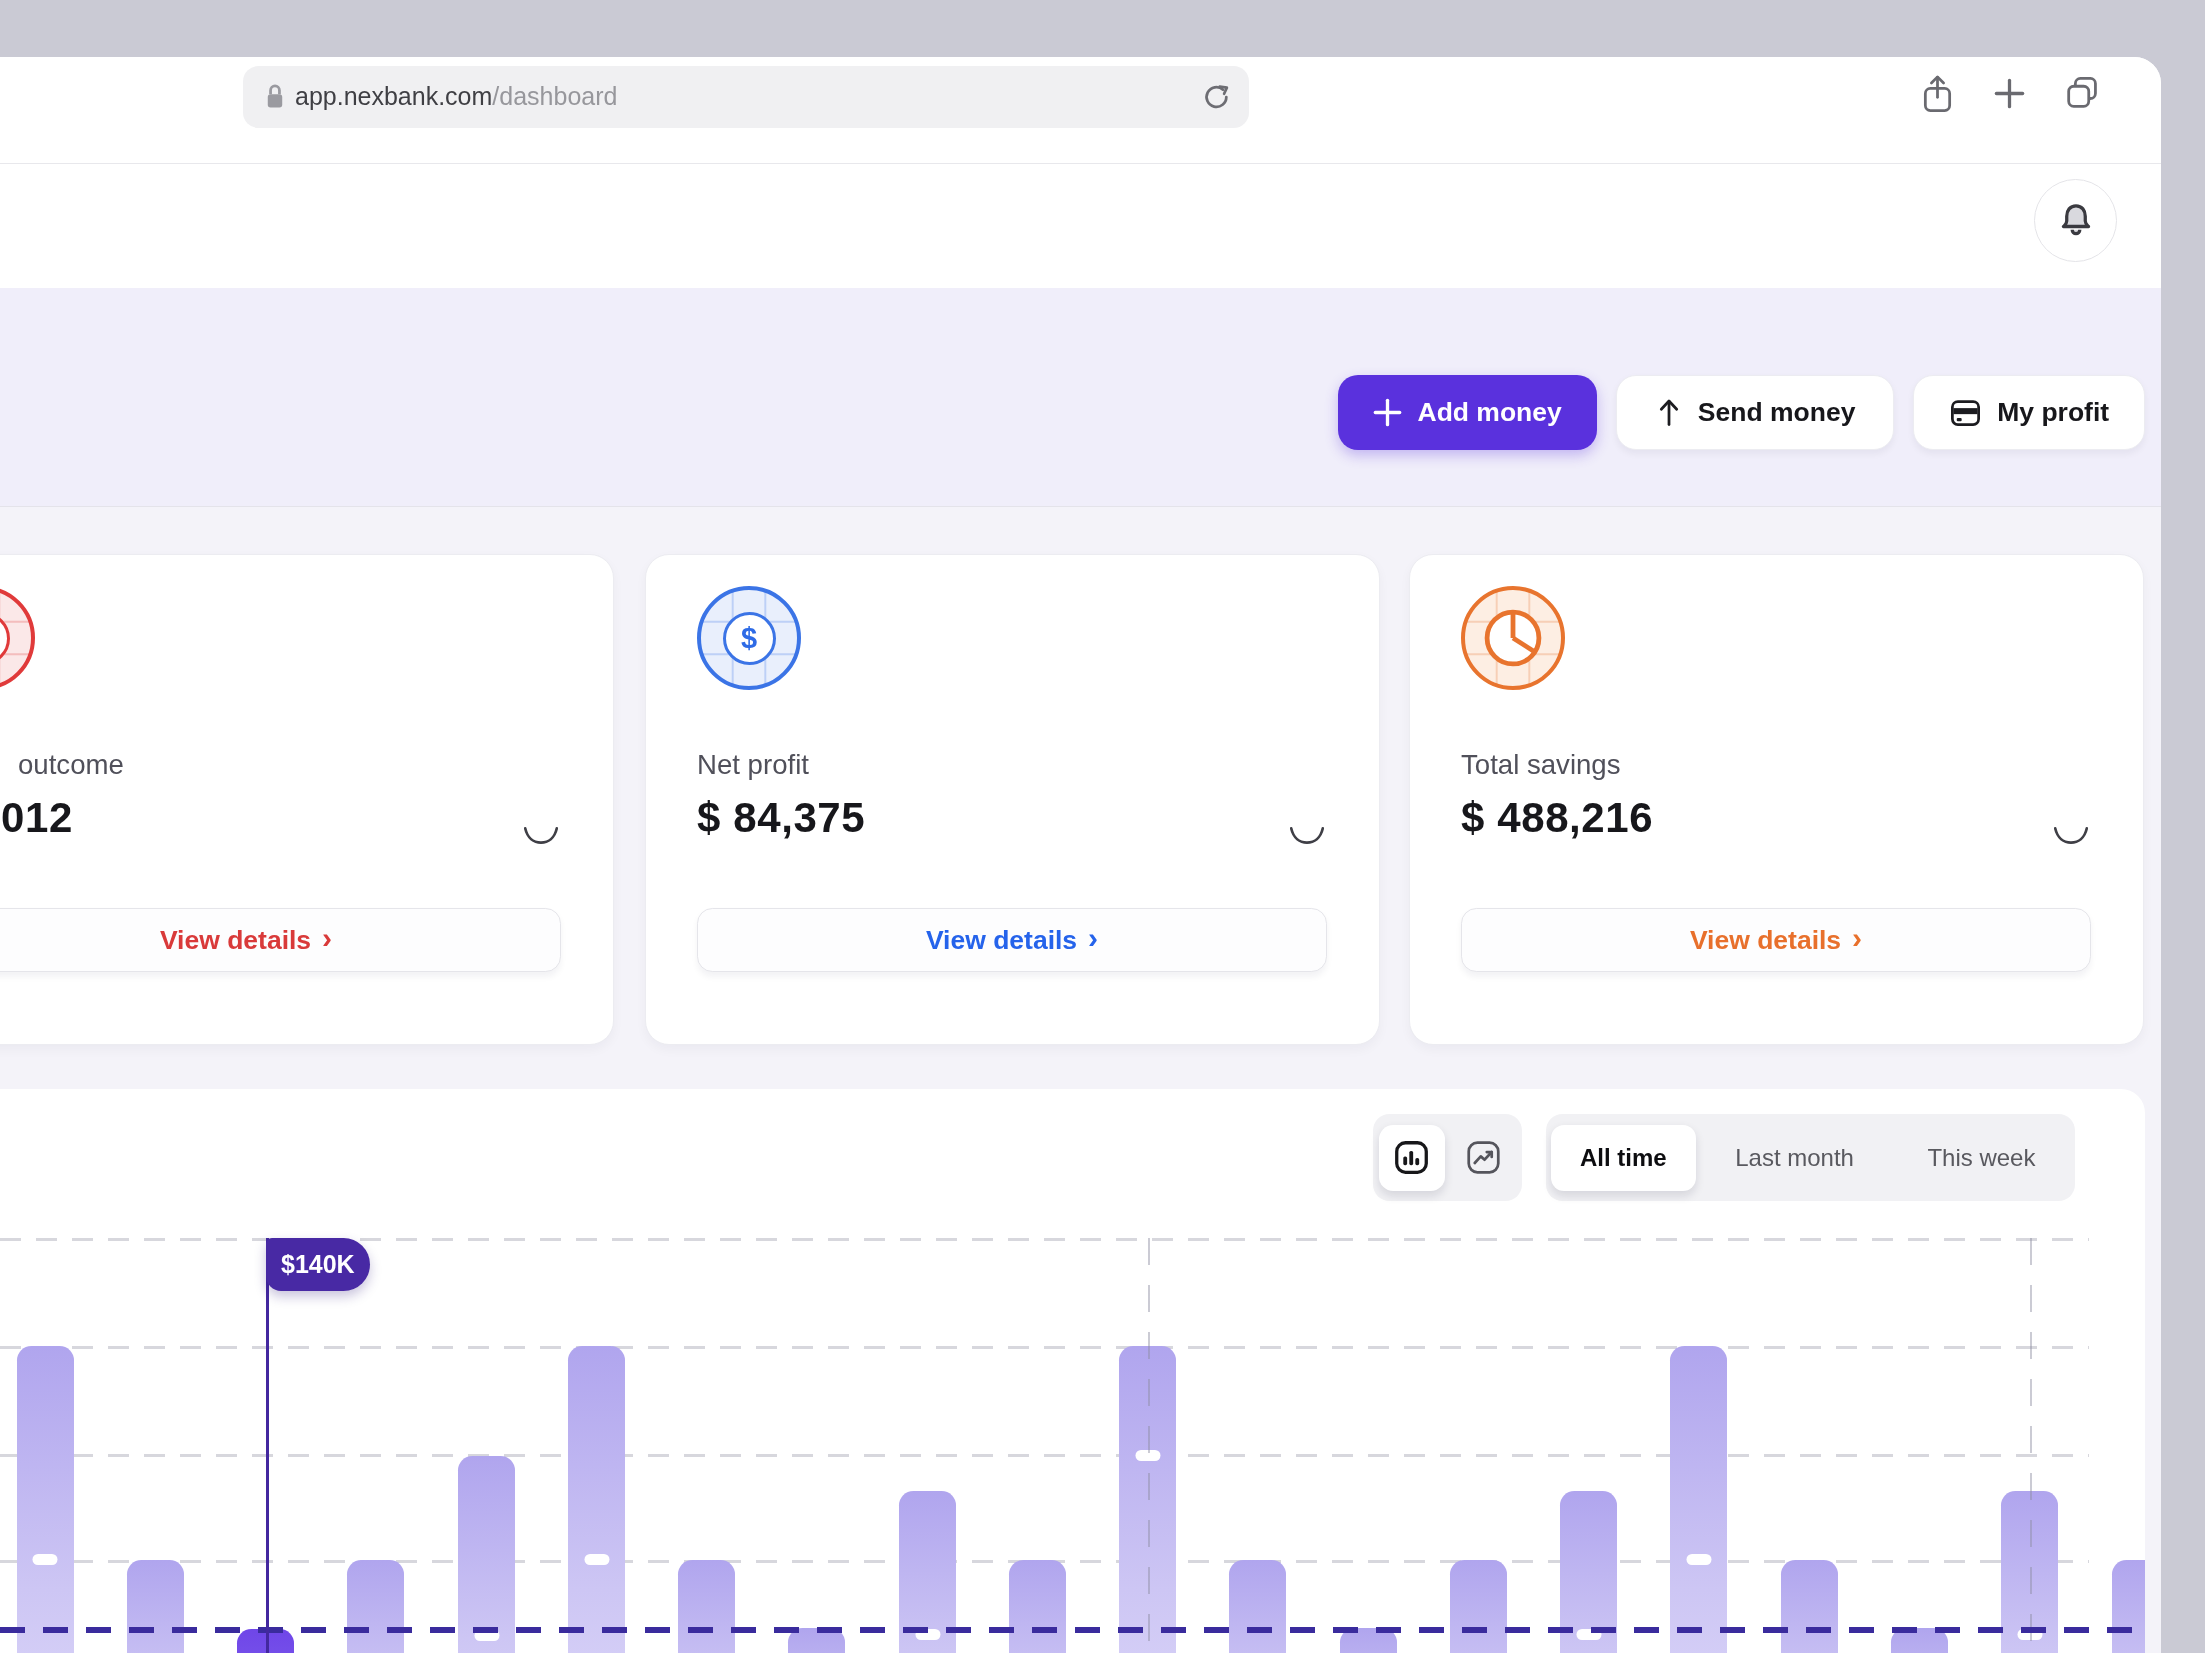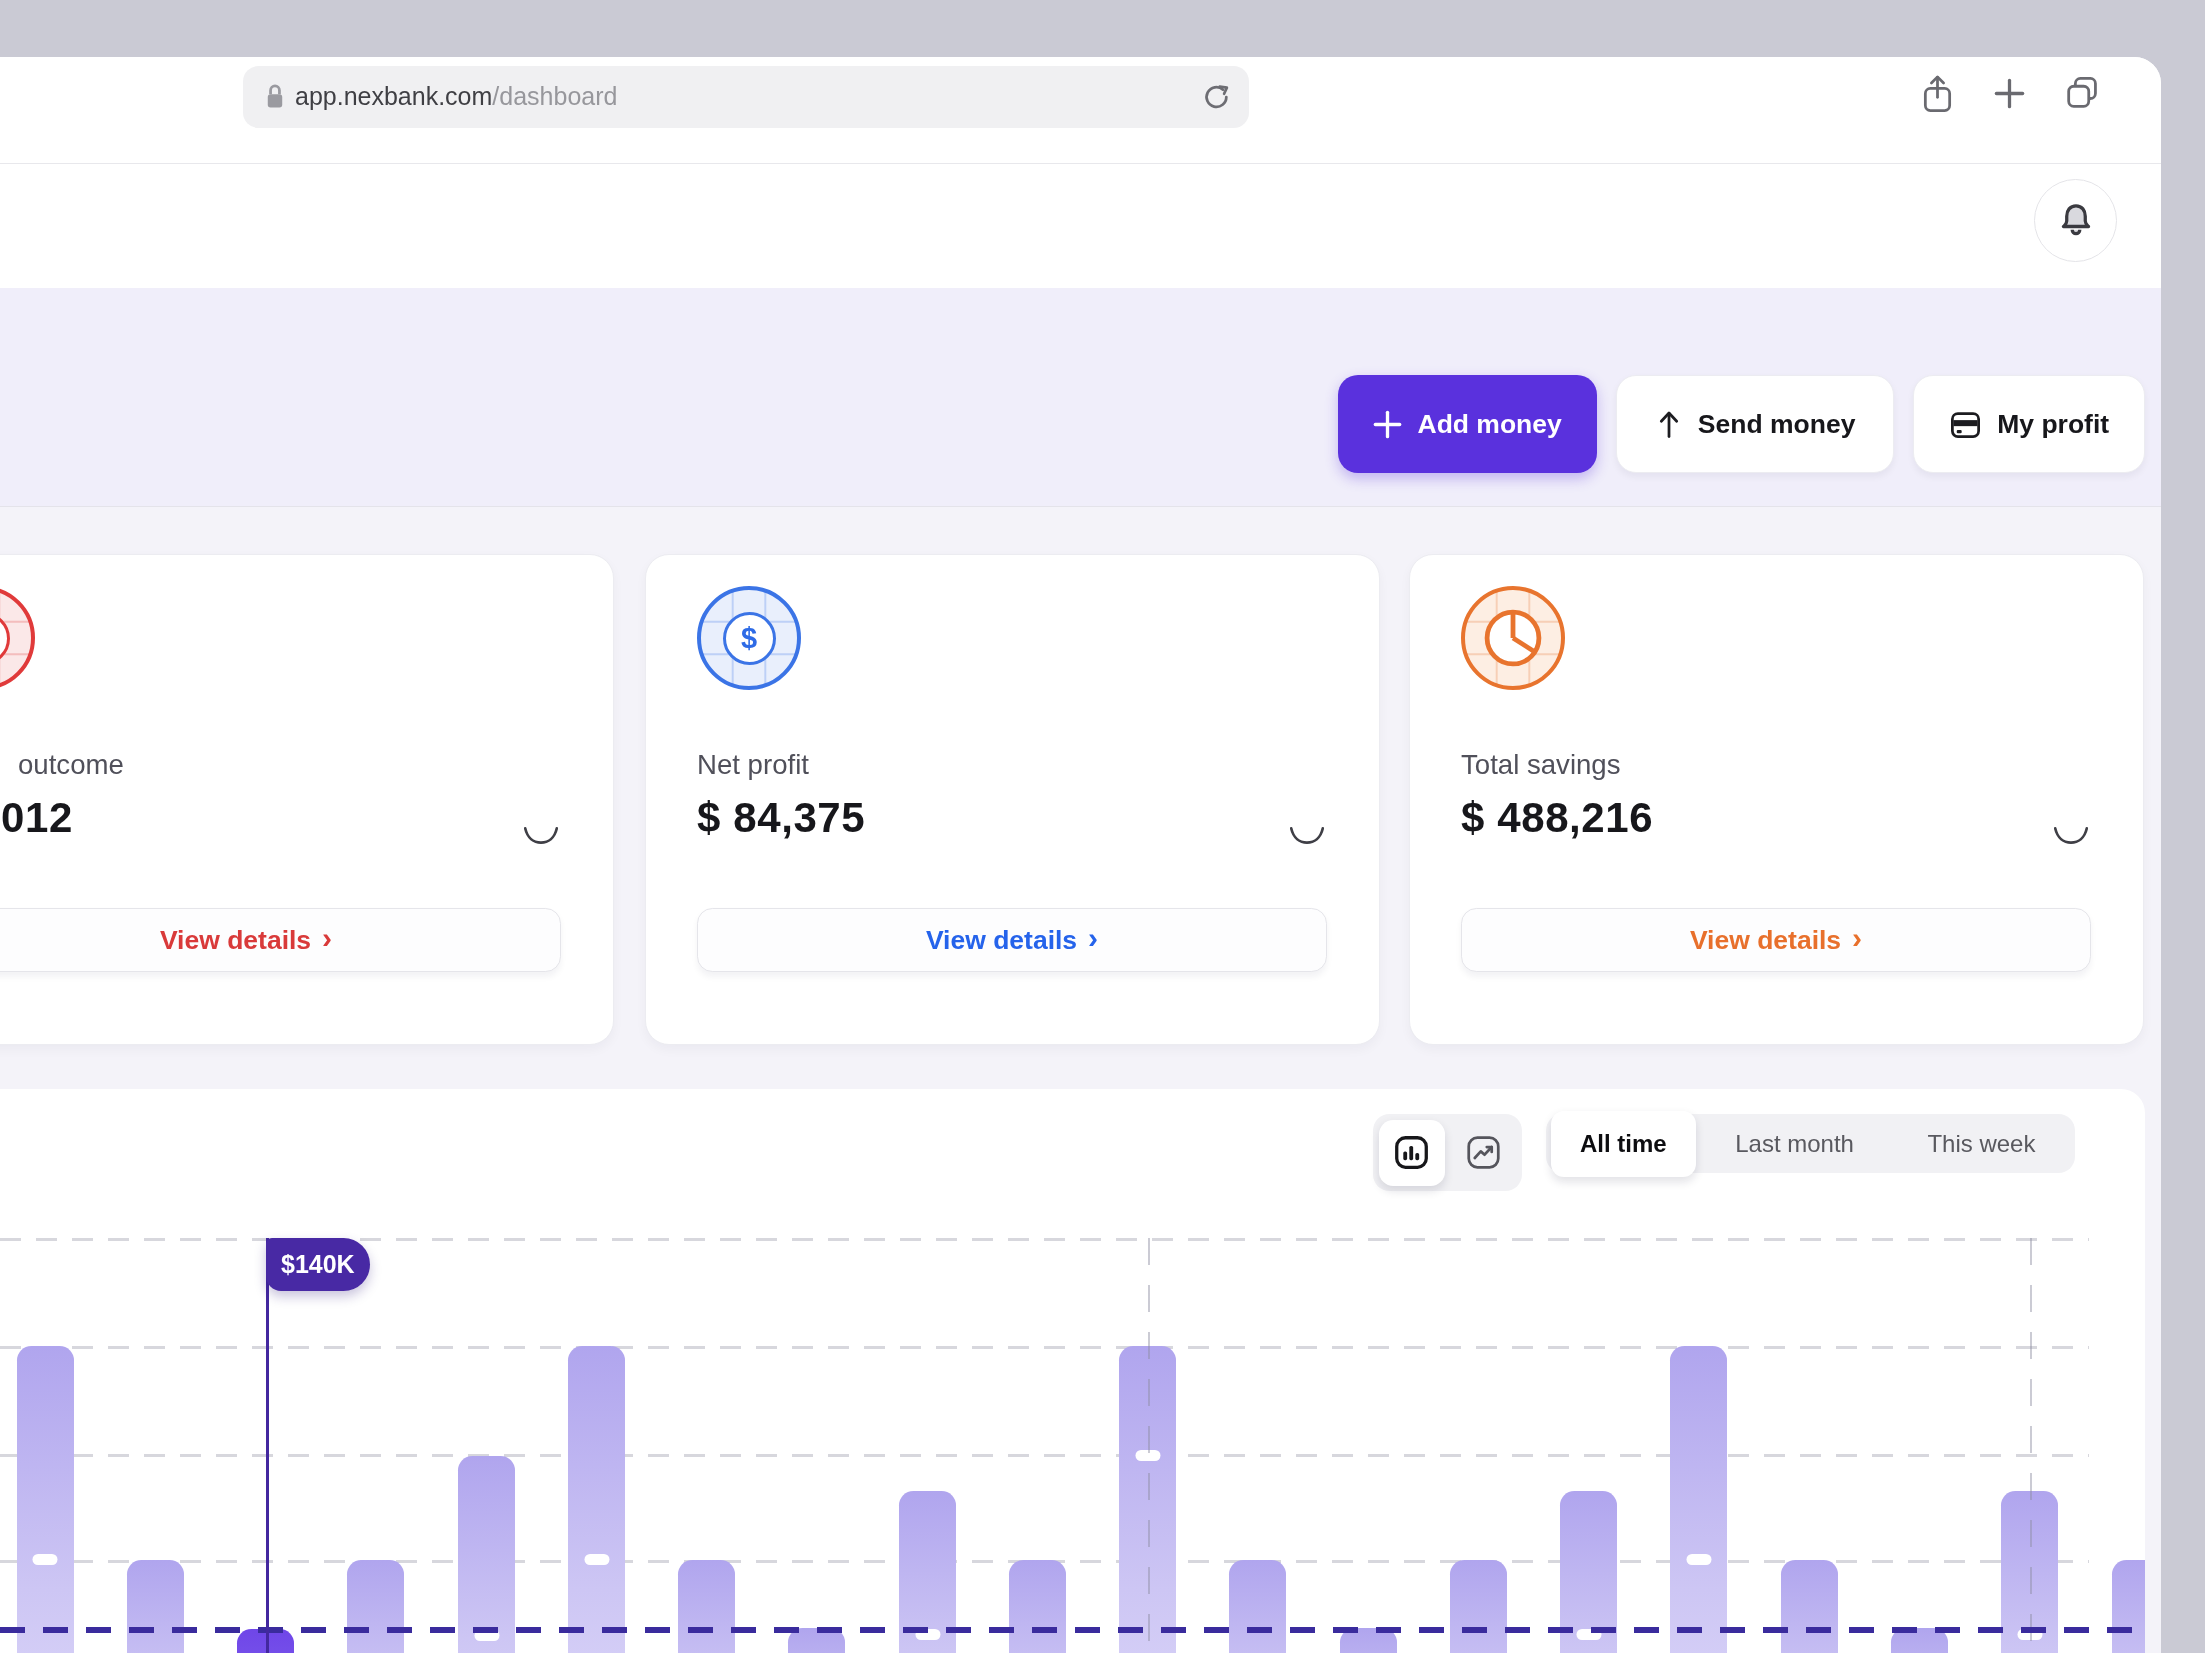--- a/index.html
+++ b/index.html
@@ -23,21 +23,21 @@
   .chrome-btn{width:40px;height:40px;display:flex;align-items:center;justify-content:center;}
 
   
   .bell-btn{position:absolute;right:44px;top:122px;width:83px;height:83px;border-radius:50%;
     background:#fff;border:1.7px solid #e4e4e8;display:flex;align-items:center;justify-content:center;}
 
   
   .hero{position:absolute;left:0;top:231px;width:100%;height:218px;background:#f0eefa;}
   .divider{position:absolute;left:0;top:449px;width:100%;height:1.1px;background:#e4e3ea;}
   .actions{position:absolute;top:318px;right:16.5px;display:flex;gap:19px;height:83px;}
-  .btn{height:98px;border-radius:20px;display:flex;align-items:center;justify-content:center;
+  .btn{height:75px;border-radius:20px;display:flex;align-items:center;justify-content:center;
     gap:14.3px;font-size:26.5px;font-weight:600;cursor:pointer;}
   .btn-primary{width:259px;background:#5a31dd;color:#fff;box-shadow:0 5.5px 13.2px rgba(90,49,221,.3);}
   .btn-ghost{background:#fff;color:#17171b;border:1.1px solid #ececf1;box-shadow:0 3.3px 7.7px rgba(20,20,40,.05);}
   .btn-send{width:278px;}
   .btn-cards{width:232px;}
 
   
   .content-bg{position:absolute;left:0;top:450px;width:100%;height:1146px;background:#f4f3f9;}
 
   
@@ -66,21 +66,21 @@
   .chev{font-size:30px;font-weight:700;line-height:1;transform:translateY(-1.7px);}
 
   
   .chart-card{position:absolute;left:0;top:1032px;width:2145px;height:656px;background:#fff;
     border-top-right-radius:24px;overflow:hidden;}
   .chart-toolbar{position:absolute;top:25px;left:1373px;display:flex;gap:24px;z-index:60;}
   .seg{background:#f1f1f4;border-radius:16.5px;display:flex;align-items:center;padding:5.5px;gap:5.5px;}
   .icon-btn{width:66px;height:66px;border-radius:14.3px;display:flex;align-items:center;
     justify-content:center;cursor:pointer;}
   .icon-btn.active{background:#fff;box-shadow:0 4.4px 10px rgba(20,20,50,.12);}
-  .filters{height:59px;}
+  .filters{height:87px;}
   .filter{padding:0 34px;font-size:24px;color:#59595f;cursor:pointer;white-space:nowrap;}
   .filter.active{background:#fff;border-radius:13.2px;height:66px;line-height:66px;padding:0 29px;
     color:#0d0d10;font-weight:600;box-shadow:0 4.4px 10px rgba(20,20,50,.12);}
 
   #plot{position:absolute;inset:0;overflow:hidden;}
   .gridline{position:absolute;left:0;width:2089px;height:3.3px;z-index:1;
     background:repeating-linear-gradient(90deg,#d7d7dd 0 21px,transparent 21px 36px);}
   .bar{position:absolute;width:57px;bottom:-44px;border-radius:14.3px 14.3px 0 0;z-index:10;
     background:linear-gradient(180deg,#b0a5ee 0%,#cdc6f4 55%,#e0dbfa 100%);}
   .bar.selected{background:linear-gradient(180deg,#6f46e8 0%,#8f78ef 100%);}

